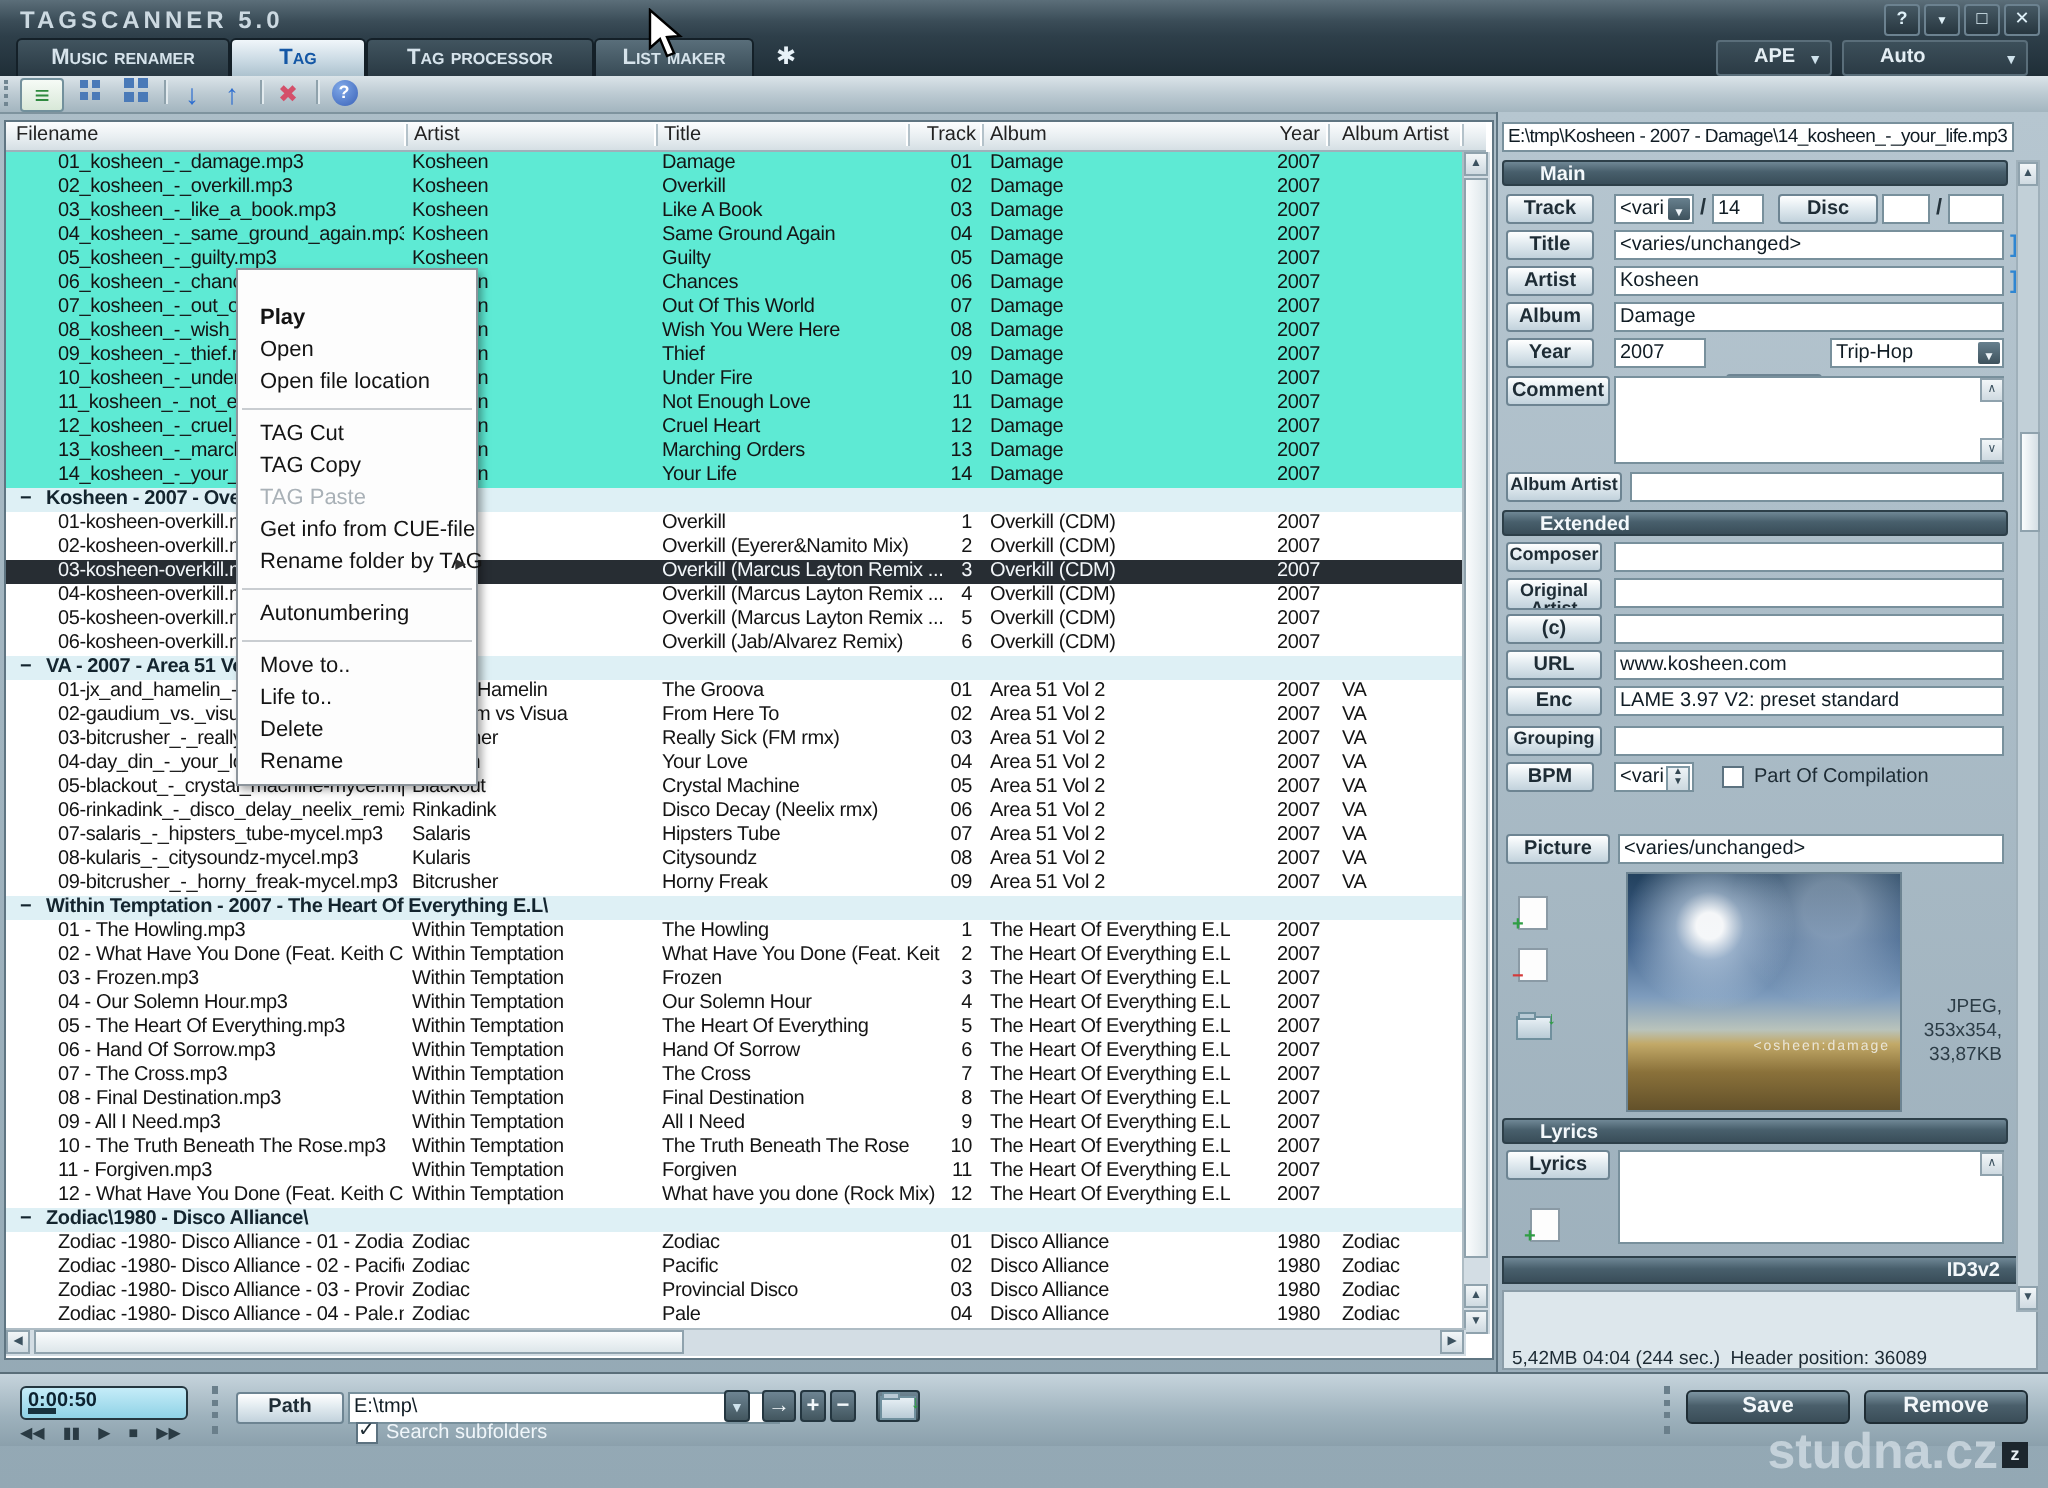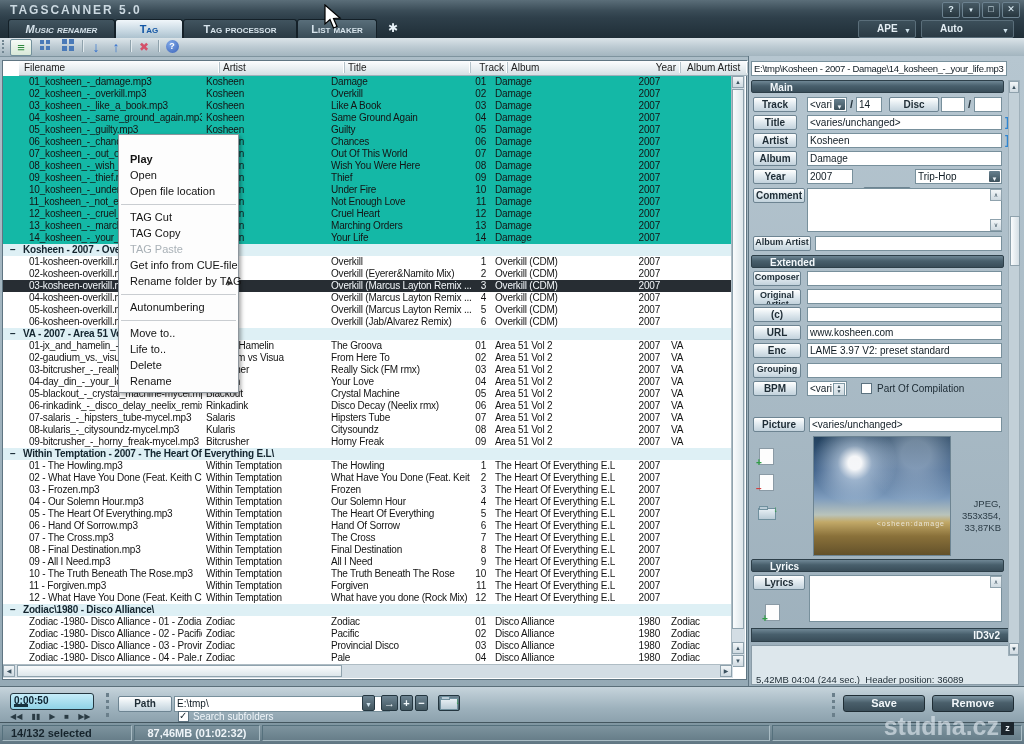--- a/index.html
+++ b/index.html
@@ -42,28 +42,28 @@
   .ic-grid.big{width:5px;height:5px;box-shadow:7px 0 #4a7ab8,0 7px #4a7ab8,7px 7px #4a7ab8;}
   .ic-down::before{content:"↓";color:#2f6fd0;font-size:14px;font-weight:bold;}
   .ic-up::before{content:"↑";color:#2f6fd0;font-size:14px;font-weight:bold;}
   .ic-clear::before{content:"✖";color:#d4506a;font-size:12px;font-weight:bold;}
   .ic-qm{width:13px;height:13px;border-radius:50%;background:radial-gradient(circle at 35% 30%,#7fa8e8,#3a62b8);
     color:#fff;font-size:9px;font-weight:bold;text-align:center;line-height:13px;}
   .tsep{position:absolute;top:2px;width:1px;height:12px;background:#8fa2ac;box-shadow:1px 0 #e2eaee;}
   
   #list{position:absolute;left:2px;top:60px;width:745px;height:620px;background:#fff;
     border:1px solid #5f7582;box-sizing:border-box;}
-  .lheader{position:absolute;left:16px;top:0;width:740px;height:14px;
+  .lheader{position:absolute;left:0;top:0;width:740px;height:14px;
     background:linear-gradient(180deg,#fcfdfe,#e8eef1 55%,#d5dfe4);border-bottom:1px solid #9fb0ba;}
   .hcell{position:absolute;top:1px;font-size:10px;color:#222;}
   .hsep{position:absolute;top:1px;width:1px;height:11px;background:#b4c2ca;box-shadow:-1px 0 #fff;}
   #lbody{position:absolute;left:0;top:15px;width:743px;height:591px;overflow:hidden;}
   .row{position:relative;height:12px;width:731px;overflow:hidden;font-size:10px;letter-spacing:-0.2px;color:#141414;}
   .row.grow{background:#def0f5;font-weight:bold;color:#13242e;}
-  .row.sel{background:#14b8a6;text-decoration:underline;}
+  .row.sel{background:#5eead4;text-decoration:underline;}
   .row.focus{background:#272d33;color:#f3f7fa;}
   .gmark{position:absolute;left:7px;top:0px;line-height:12px;}
   .gmark::before{content:"−";font-weight:bold;}
   .gtext{position:absolute;left:20px;top:0;line-height:12px;white-space:pre;}
   .cell{position:absolute;top:0;line-height:12px;white-space:pre;overflow:hidden;}
   .c-file{left:26px;width:173px;}
   .c-artist{left:203px;width:121px;}
   .c-title{left:328px;width:152px;}
   .c-track{left:451px;width:32px;text-align:right;}
   .c-album{left:492px;width:120px;}
@@ -166,21 +166,21 @@
     <span class="apptitle">TAGSCANNER 5.0</span>
     <div class="winbtns">
       <div class="wbtn"><span>?</span></div>
       <div class="wbtn"><span style="font-size:6px;">▼</span></div>
       <div class="wbtn"><span>□</span></div>
       <div class="wbtn"><span>✕</span></div>
     </div>
   </div>
 
   <div class="tabbar">
-    <div class="tab" style="left:8px;width:105px;font-style:italic;">
+    <div class="tab" style="left:8px;width:105px;">
         <span class="tl">Music renamer</span>
       </div>
     <div class="tab active" style="left:115px;width:66px;">
         <span class="tl">Tag editor</span>
       </div>
     <div class="tab" style="left:183px;width:112px;">
         <span class="tl">Tag processor</span>
       </div>
     <div class="tab hover" style="left:297px;width:78px;">
         <span class="tl">List maker</span>
@@ -817,26 +817,20 @@
     <div class="dbtn" style="left:438px;width:22px;"><span class="foldericon" style="position:relative;display:inline-block;top:2px;"></span></div>
 
     <div class="cbx" style="left:178px;top:24px;"><span class="ic-check"></span></div>
     <span class="sublabel">Search subfolders</span>
 
     <div class="grip" style="left:832px;top:6px;height:24px;"></div>
     <div class="bigbtn" style="left:843px;">Save</div>
     <div class="bigbtn" style="left:932px;">Remove</div>
   </div>
 
-  <div id="statusbar">
-    <div class="scell" style="left:2px;width:130px;padding-left:8px;font-weight:bold;color:#16242c;">14/132 selected</div>
-    <div class="scell" style="left:134px;width:126px;text-align:center;font-weight:bold;color:#eef4f8;">87,46MB (01:02:32)</div>
-    <div class="scell" style="left:262px;width:508px;"></div>
-    <div class="scell" style="left:772px;width:250px;"></div>
-  </div>
 
   <div class="watermark"><span>studna.cz</span><span class="wmbox">z</span></div>
 
   <svg class="cursor" width="22" height="26" viewBox="0 0 22 26">
     <polygon points="3,1 3,20 8,15.5 11.5,24 15,22.5 11.5,14.5 18,14" fill="#ffffff" stroke="#000000" stroke-width="1.2"></polygon>
   </svg>
 
 </div>
 
 </body></html>

